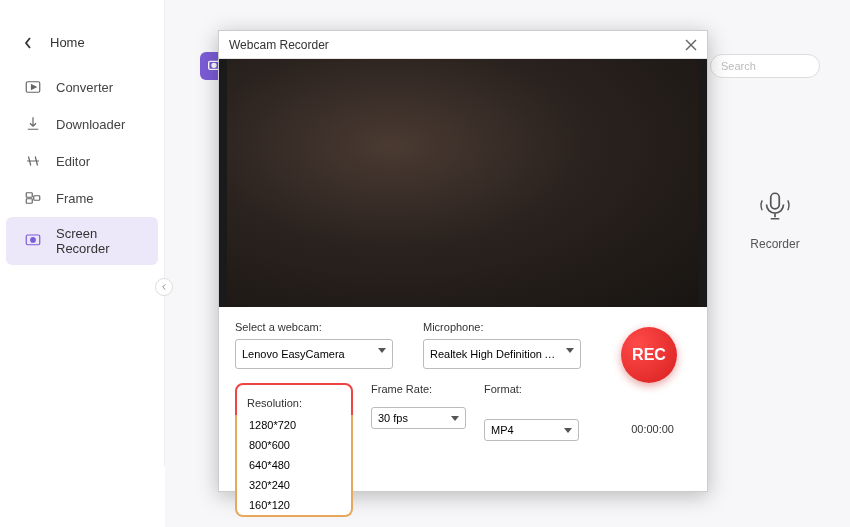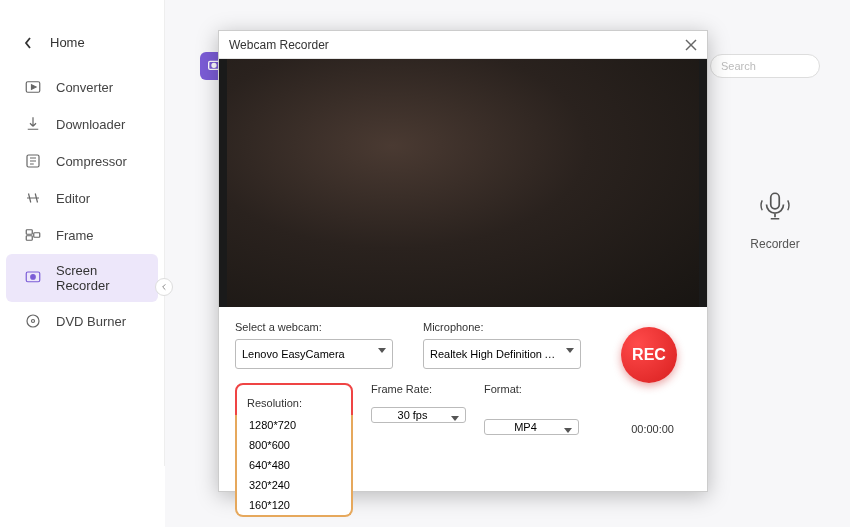--- a/index.html
+++ b/index.html
@@ -33,21 +33,21 @@
 .modal-header { height: 28px; display: flex; align-items: center; justify-content: space-between; padding: 0 10px; border-bottom: 1px solid #e5e5e5; font-size: 12px; color: #333; }
 .preview { width: 100%; height: 248px; background: radial-gradient(ellipse at 35% 35%, #4a3a32 0%, #2a221e 45%, #181512 100%); border-left: 8px solid #1a1a1a; border-right: 8px solid #1a1a1a; }
 .controls { padding: 14px 16px 10px 16px; }
 .row1 { display: flex; gap: 30px; }
 .field-group { display: flex; flex-direction: column; gap: 6px; }
 .field-label { font-size: 11px; color: #333; }
 .select-wide { width: 158px; height: 30px; border: 1px solid #bbb; border-radius: 3px; font-size: 11px; padding: 0 18px 0 6px; background: #fff; position: relative; display:flex; align-items:center; cursor:pointer; }
 .select-wide::after { content: ""; position: absolute; right: 6px; top: 8px; border-left: 4px solid transparent; border-right: 4px solid transparent; border-top: 5px solid #555; }
 .row2 { display: flex; gap: 18px; margin-top: 14px; align-items: flex-start; }
 .res-group { border: 2px solid #ef4444; border-radius: 8px; padding: 8px 10px 8px 10px; width: 118px; }
-.select-small { width: 98px; height: 16px; justify-content: center; }
+.select-small { width: 98px; height: 22px; }
 .select-smaller { width: 95px; }
 .res-dropdown { position: absolute; left: 16px; top: 384px; width: 118px; border: 2px solid #e6a85c; border-top: none; border-radius: 0 0 8px 8px; background: #fff; z-index: 20; }
 .res-option { font-size: 11px; padding: 4px 12px; cursor: pointer; }
 .rec-button { position: absolute; right: 30px; top: 296px; width: 56px; height: 56px; border-radius: 50%; background: radial-gradient(circle at 30% 30%, #ff4a4a, #d81f1f); color: #fff; display:flex; align-items:center; justify-content:center; font-weight: bold; font-size: 16px; cursor:pointer; box-shadow: 0 3px 8px rgba(200,30,30,0.4); }
 .timer { position: absolute; right: 33px; top: 392px; font-size: 11px; color: #333; }
 
 svg { display: block; }
 </style>
 </head>
 <body>
@@ -113,29 +113,20 @@
     <span class="nav-icon">
         <svg width="18" height="18" viewBox="0 0 24 24" fill="none" stroke="currentColor" stroke-width="1.6">
           <path d="M12 3v12m0 0l-4-4m4 4l4-4M5 19h14"></path>
         </svg>
       </span>
     <span>Downloader</span>
   </div>
   <div class="nav-item">
     <span class="nav-icon">
         <svg width="18" height="18" viewBox="0 0 24 24" fill="none" stroke="currentColor" stroke-width="1.6">
-          <rect x="4" y="4" width="16" height="16" rx="2"></rect>
-          <path d="M8 8h8M8 12h8M8 16h5"></path>
-        </svg>
-      </span>
-    <span>Compressor</span>
-  </div>
-  <div class="nav-item">
-    <span class="nav-icon">
-        <svg width="18" height="18" viewBox="0 0 24 24" fill="none" stroke="currentColor" stroke-width="1.6">
           <path d="M6 6l3 12M15 6l3 12M4 12h16"></path>
         </svg>
       </span>
     <span>Editor</span>
   </div>
   <div class="nav-item">
     <span class="nav-icon">
         <svg width="18" height="18" viewBox="0 0 24 24" fill="none" stroke="currentColor" stroke-width="1.6">
           <rect x="3" y="5" width="8" height="6" rx="1"></rect>
           <rect x="3" y="13" width="8" height="6" rx="1"></rect>
@@ -145,29 +136,20 @@
     <span>Frame</span>
   </div>
   <div class="nav-item active">
     <span class="nav-icon">
         <svg width="18" height="18" viewBox="0 0 24 24" fill="none" stroke="currentColor" stroke-width="1.6">
           <rect x="3" y="4" width="18" height="13" rx="2"></rect>
           <circle cx="12" cy="10.5" r="3" fill="currentColor"></circle>
         </svg>
       </span>
     <span>Screen Recorder</span>
-  </div>
-  <div class="nav-item">
-    <span class="nav-icon">
-        <svg width="18" height="18" viewBox="0 0 24 24" fill="none" stroke="currentColor" stroke-width="1.6">
-          <circle cx="12" cy="12" r="8"></circle>
-          <circle cx="12" cy="12" r="2"></circle>
-        </svg>
-      </span>
-    <span>DVD Burner</span>
   </div>
 </div>
 
 <div class="collapse-handle">
   <svg width="8" height="8" viewBox="0 0 8 12" stroke="#888" stroke-width="1.5" fill="none">
       <polyline points="6,2 2,6 6,10"></polyline>
     </svg>
 </div>
 
 <div class="main">

